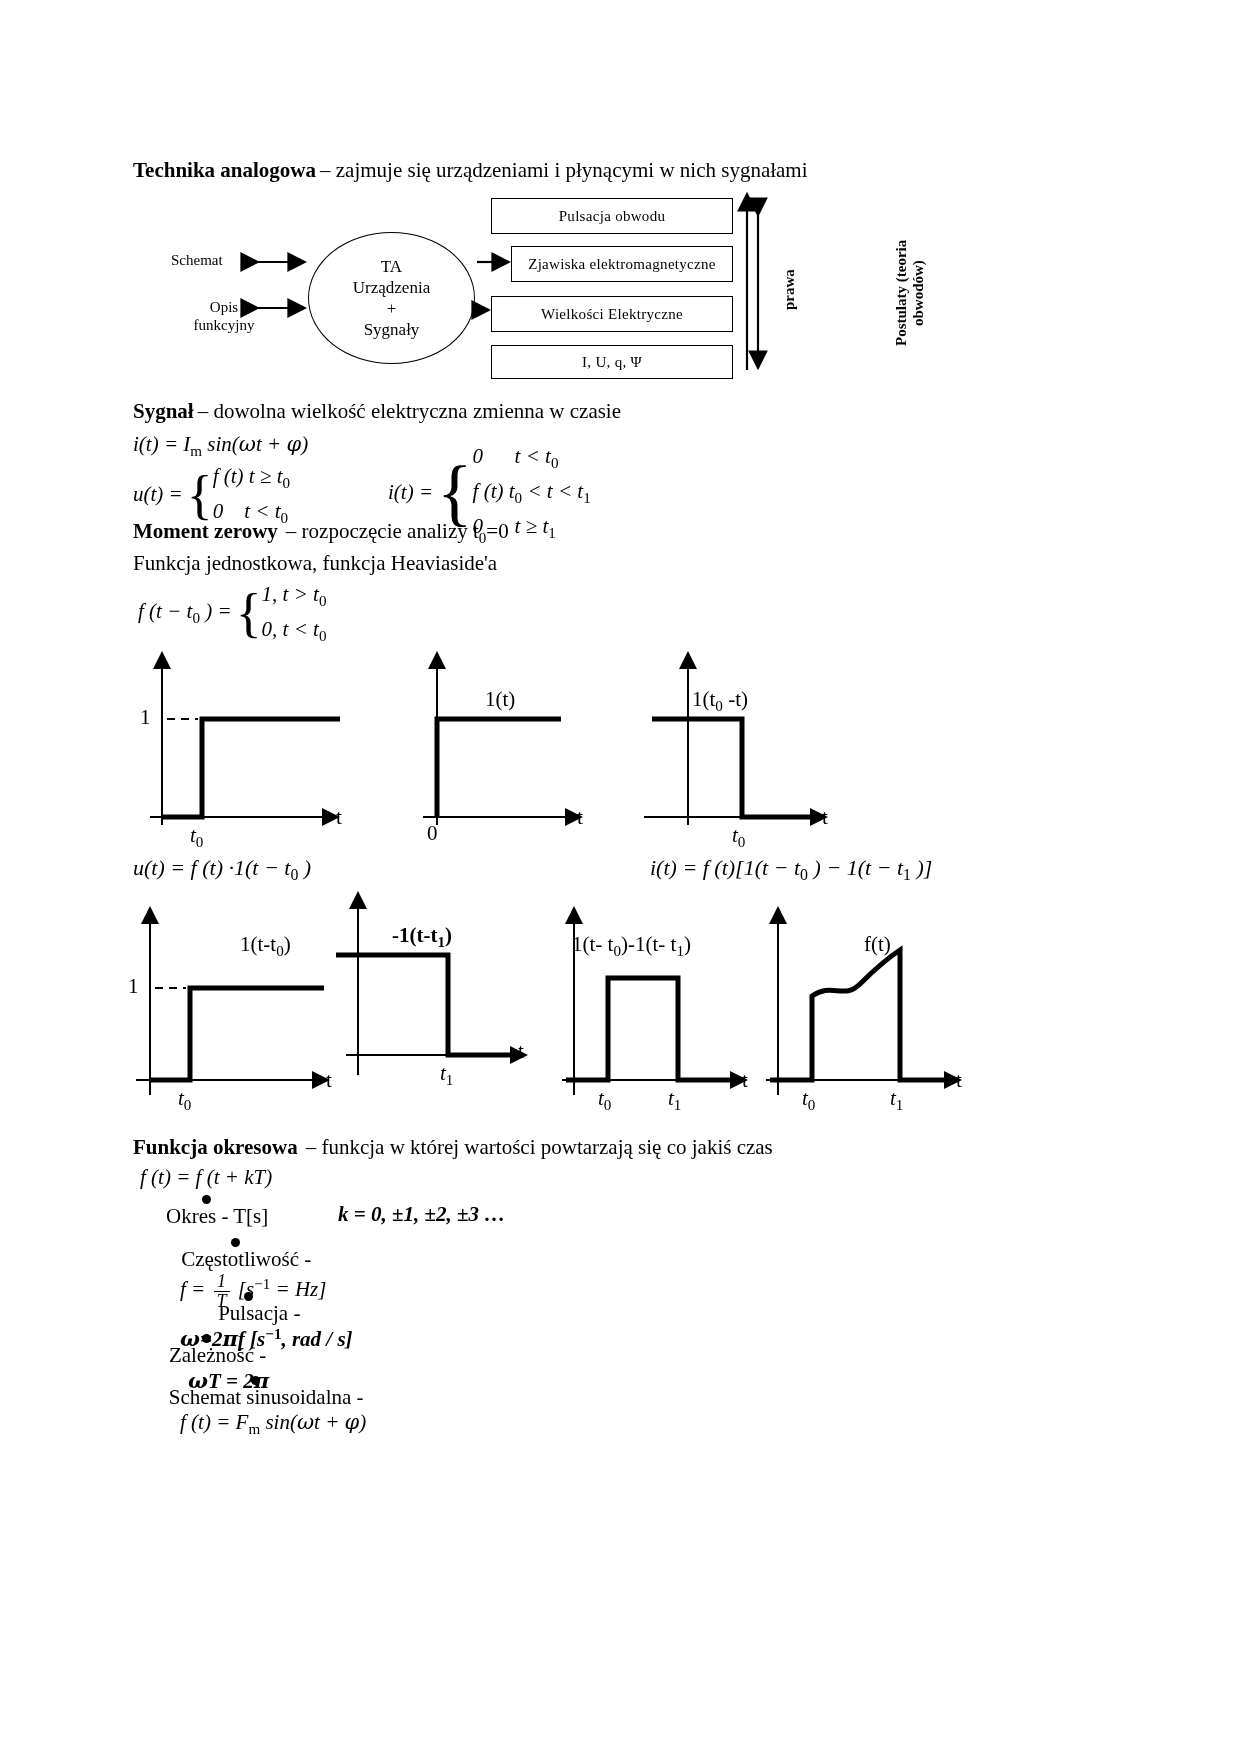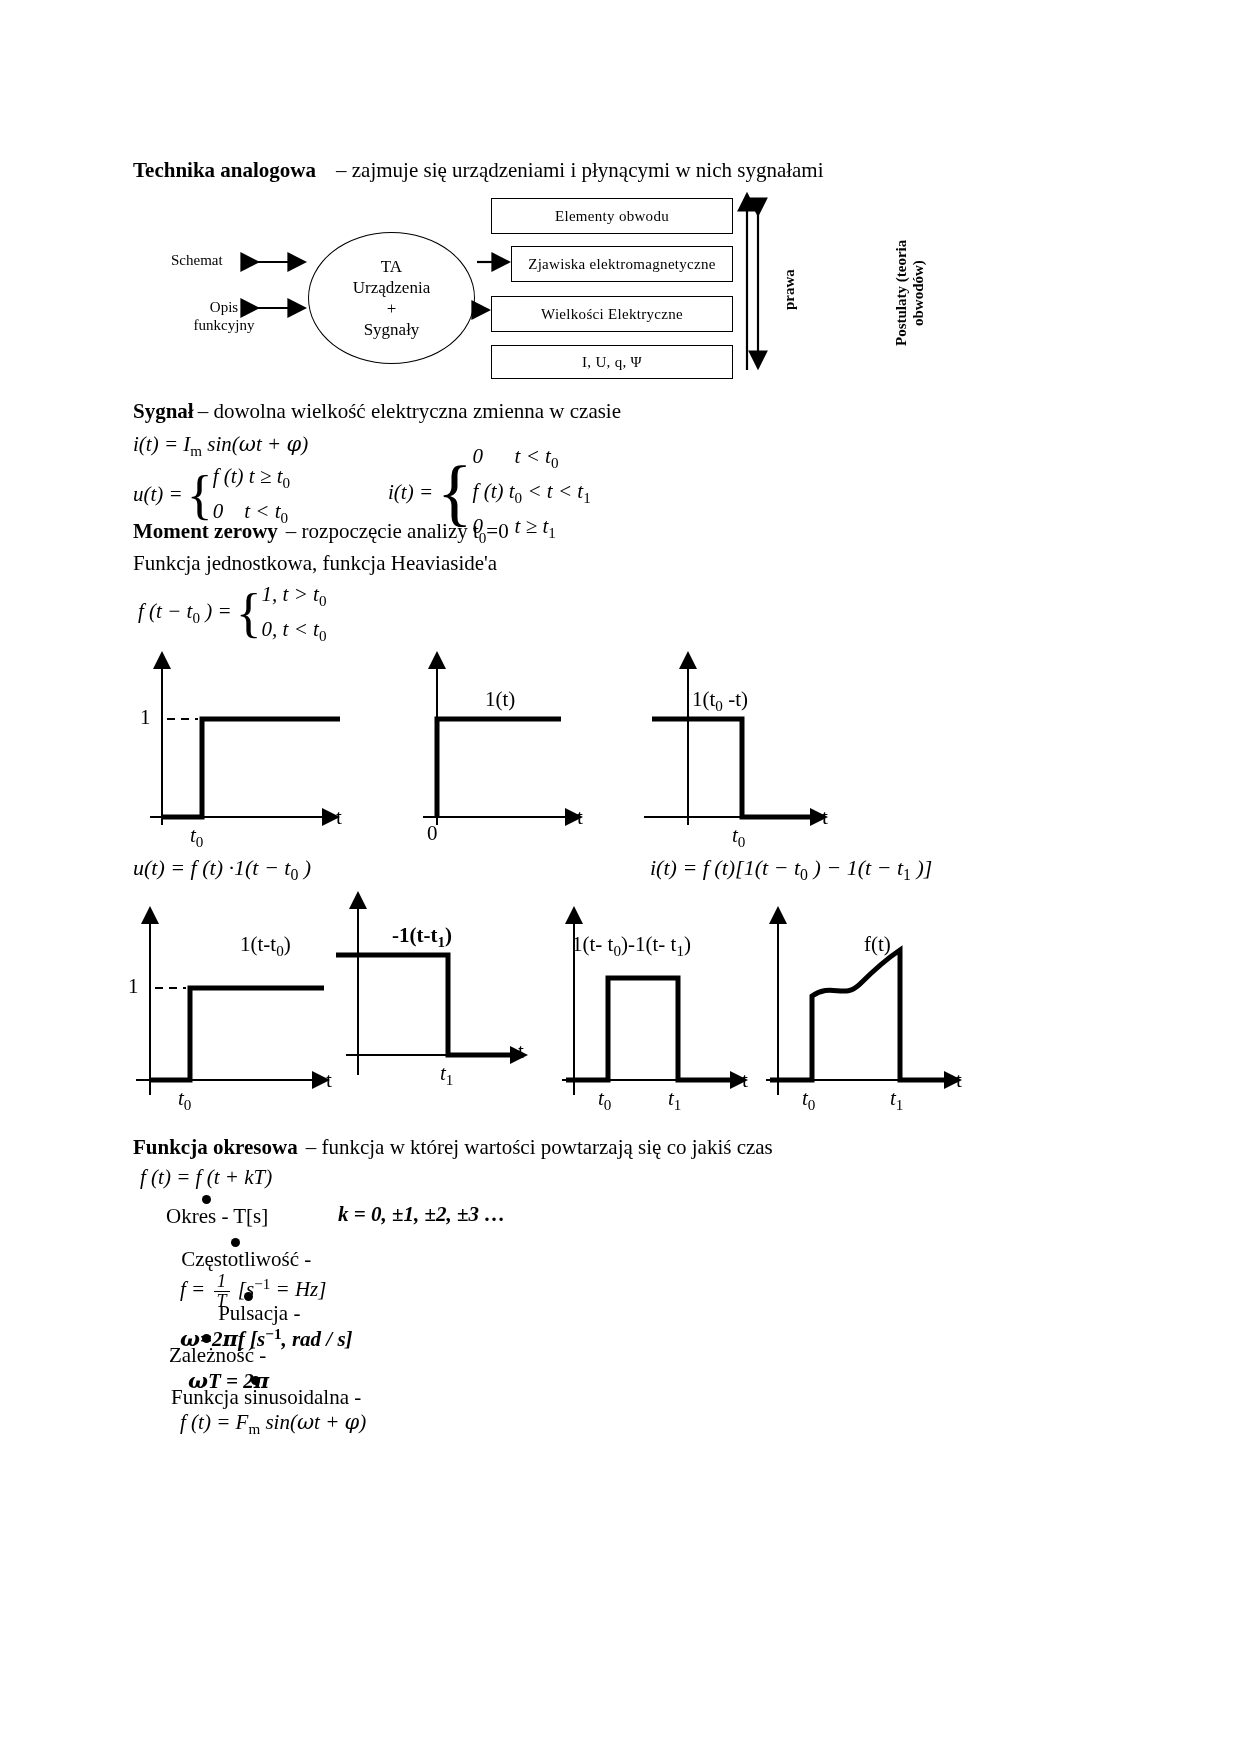--- a/index.html
+++ b/index.html
@@ -129,26 +129,26 @@
     line-height: 1.55;
   }
 </style>
 </head>
 <body>
 
 <div class="page">
 
   <div class="abs" style="left:133px; top:158px;">
     <span class="h-bold">Technika analogowa</span>
-    <span class="body-txt" style="margin-left:16px;">– zajmuje się urządzeniami i płynącymi w nich sygnałami</span>
+    <span class="body-txt" style="margin-left:0;">– zajmuje się urządzeniami i płynącymi w nich sygnałami</span>
   </div>
 
   <div class="abs" style="left:133px; top:190px; width:960px; height:200px;">
 
-    <div class="box" style="left:358px; top:8px; width:240px; height:34px;">Elementy obwodu</div>
+    <div class="box" style="left:358px; top:8px; width:240px; height:34px;">Pulsacja obwodu</div>
     <div class="box" style="left:378px; top:56px; width:220px; height:34px;">Zjawiska elektromagnetyczne</div>
     <div class="box" style="left:358px; top:106px; width:240px; height:34px;">Wielkości Elektryczne</div>
     <div class="box" style="left:358px; top:155px; width:240px; height:32px;">I, U, q, Ψ</div>
 
     <div class="ellipse" style="left:175px; top:42px; width:165px; height:130px;">
       <span>TA</span>
       <span>Urządzenia</span>
       <span>+</span>
       <span>Sygnały</span>
     </div>
@@ -362,19 +362,19 @@
   <div class="bullet-row" style="left:166px; top:1334px;">
     <span class="bullet-dot"></span>
     <span>Zależność -</span>
     <span class="math" style="margin-left:22px; font-weight:bold;">
       <span style="font-family:'DejaVu Serif',serif;">ω</span>T = 2<span style="font-family:'DejaVu Serif',serif;">π</span>
     </span>
   </div>
 
   <div class="bullet-row" style="left:166px; top:1376px;">
     <span class="bullet-dot"></span>
-    <span>Funkcja sinusoidalna -</span>
+    <span>Schemat sinusoidalna -</span>
     <span class="math" style="margin-left:14px;">
       f (t) = F<span class="sub">m</span> sin(<span style="font-family:'DejaVu Serif',serif;">ω</span>t + <span style="font-family:'DejaVu Serif',serif;">φ</span>)
     </span>
   </div>
 
 </div>
 
 </body></html>

